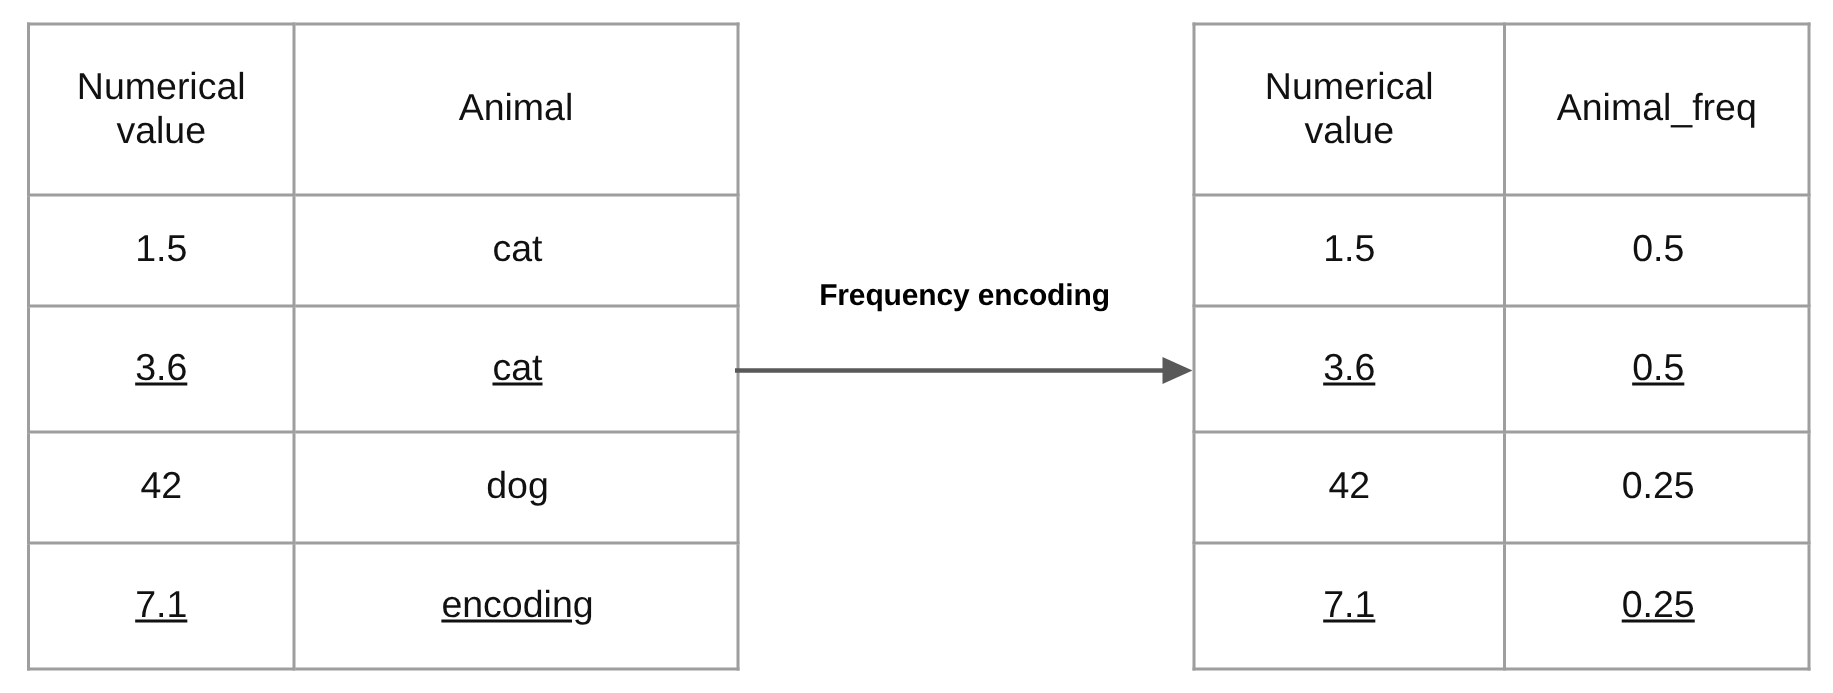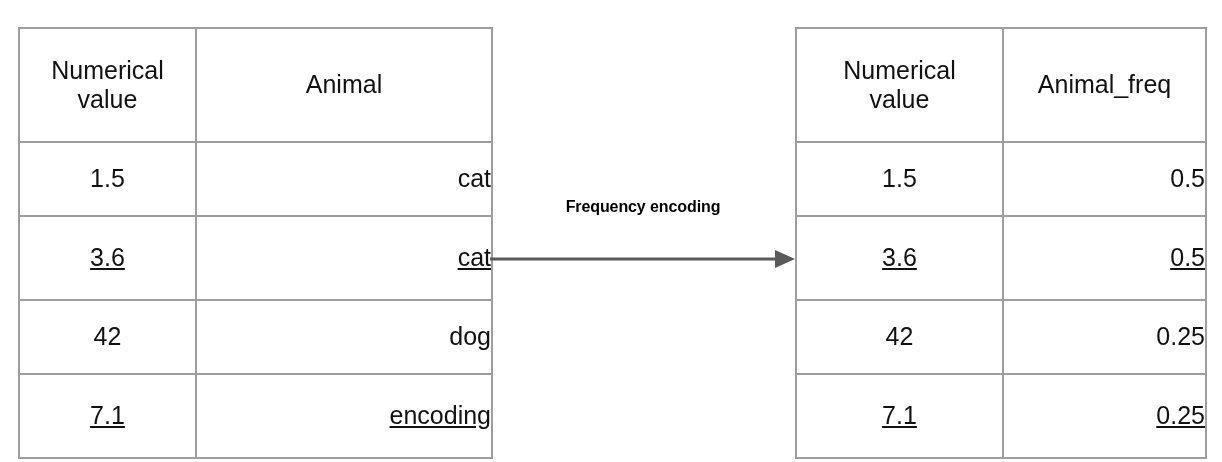--- a/index.html
+++ b/index.html
@@ -12,21 +12,21 @@
     height: 462px;
     position: relative;
     overflow: hidden;
     font-family: "Liberation Sans", sans-serif;
     color: #000000;
     -webkit-font-smoothing: antialiased;
   }
 
   .diagram {
     position: absolute;
-    left: 0; top: 12px;
+    left: 0; top: 0;
     width: 1222px;
     height: 380px;
   }
 
   
   .tbl {
     position: absolute;
     border-collapse: collapse;
     table-layout: fixed;
     background: #ffffff;
@@ -51,39 +51,39 @@
   .right-tbl col.c-num  { width: 207px; }
   .right-tbl col.c-txt  { width: 203px; }
 
   
   tr.hdr-row  td { height: 112px; }
   tr.data-row td { height: 72px; }
   tr.data-row.tall td { height: 82px; text-decoration: underline; }
 
   
   td.ctr  { text-align: center; }
-  td.lft  { text-align: right; padding-left: 2px; }
+  td.lft  { text-align: center; padding-left: 2px; }
 
   td.hdr { text-align: center; }
 
   
   .arrow-group {
     position: absolute;
     left: 489px;
     top: 186px;
     width: 308px;
     height: 76px;
   }
   .arrow-label {
     position: absolute;
     left: 0;
     top: 0;
     width: 308px;
     text-align: center;
-    font-size: 16px;
+    font-size: 20px;
     font-weight: bold;
     color: #000000;
     letter-spacing: -0.1px;
     white-space: nowrap;
   }
   .arrow-svg {
     position: absolute;
     left: 0;
     top: 48px;
     width: 308px;

